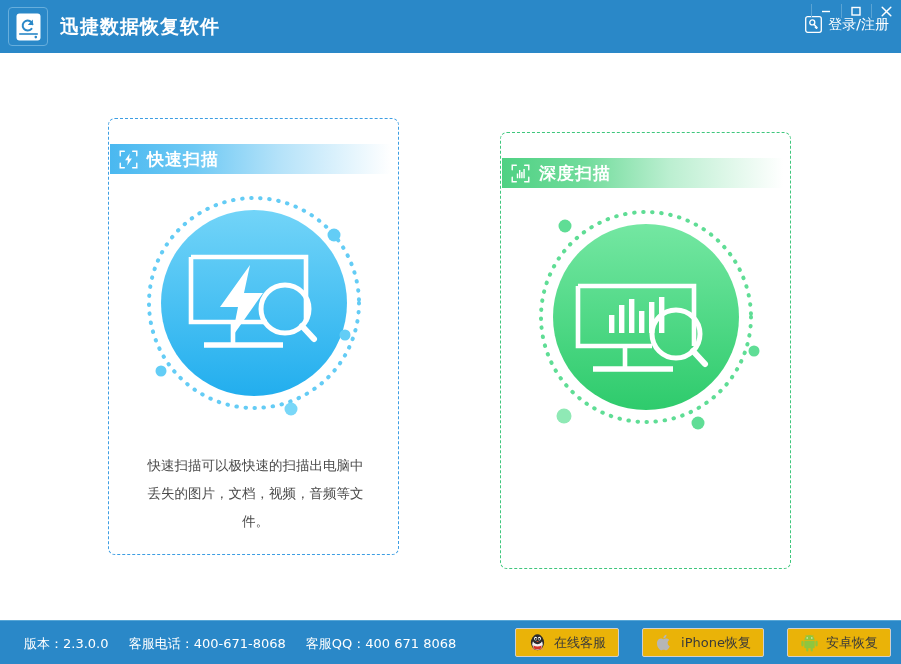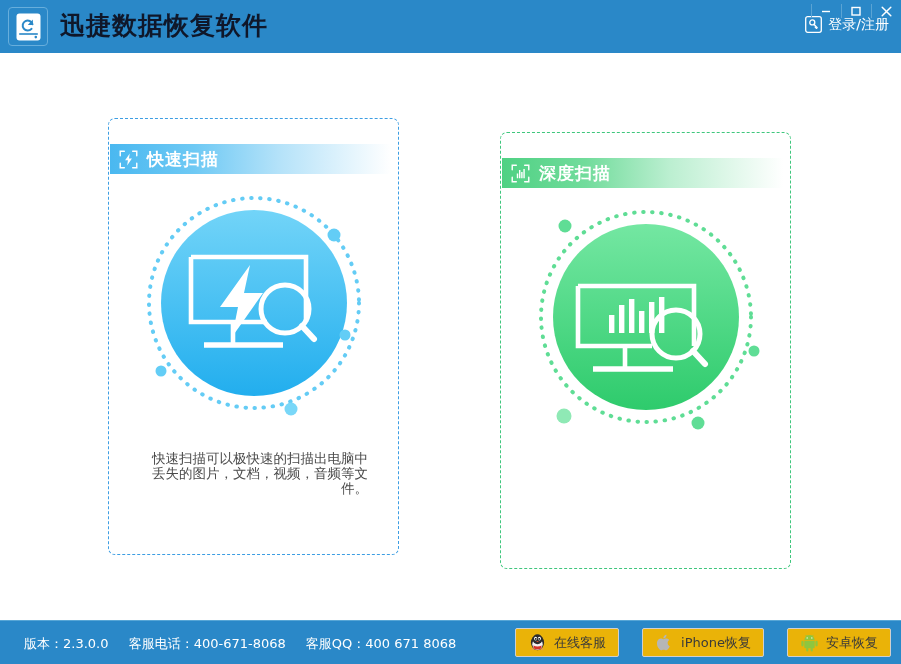--- a/index.html
+++ b/index.html
@@ -18,21 +18,21 @@
   }
   .logo-box{
     position:absolute;left:8px;top:7px;width:40px;height:39px;
     border:1px solid #67aedc;border-radius:4px;
     box-sizing:border-box;
     display:flex;align-items:center;justify-content:center;
   }
   .logo-glyph{width:25px;height:28px;display:block;}
   .app-title{
     position:absolute;left:60px;top:12px;
-    font-size:25px;font-weight:bold;color:#0f172a;
+    font-size:19px;font-weight:bold;color:#ffffff;
     letter-spacing:1px;line-height:28px;
     font-family:"DejaVu Sans","Liberation Sans",sans-serif;
   }
 
   .menu{
     position:absolute;right:12px;top:14px;height:26px;
     display:flex;align-items:center;gap:24px;flex-direction:column;
   }
   .menu-item{
     display:flex;align-items:center;gap:6px;
@@ -89,23 +89,23 @@
   .head-icon{width:19px;height:19px;display:block;}
 
   .art{
     position:absolute;left:0;top:66px;width:289px;height:235px;
     display:flex;align-items:center;justify-content:center;
   }
   .art svg{display:block;}
 
   .card-desc{
     position:absolute;left:34px;top:333px;width:225px;
-    font-size:13.5px;line-height:15px;color:#4a4a4a;
-    font-family:Liberation Mono, monospace;
-    text-align:right;white-space:pre-line;
+    font-size:13.5px;line-height:28px;color:#4a4a4a;
+    font-family:Liberation Serif, serif;
+    text-align:center;white-space:pre-line;
   }
 
   
   .footer{
     position:absolute;left:0;top:620px;width:901px;height:44px;
     background:#2a88c8;border-top:1px solid #57a6d6;
     box-sizing:border-box;
   }
   .footer-info{
     position:absolute;left:24px;top:14px;

